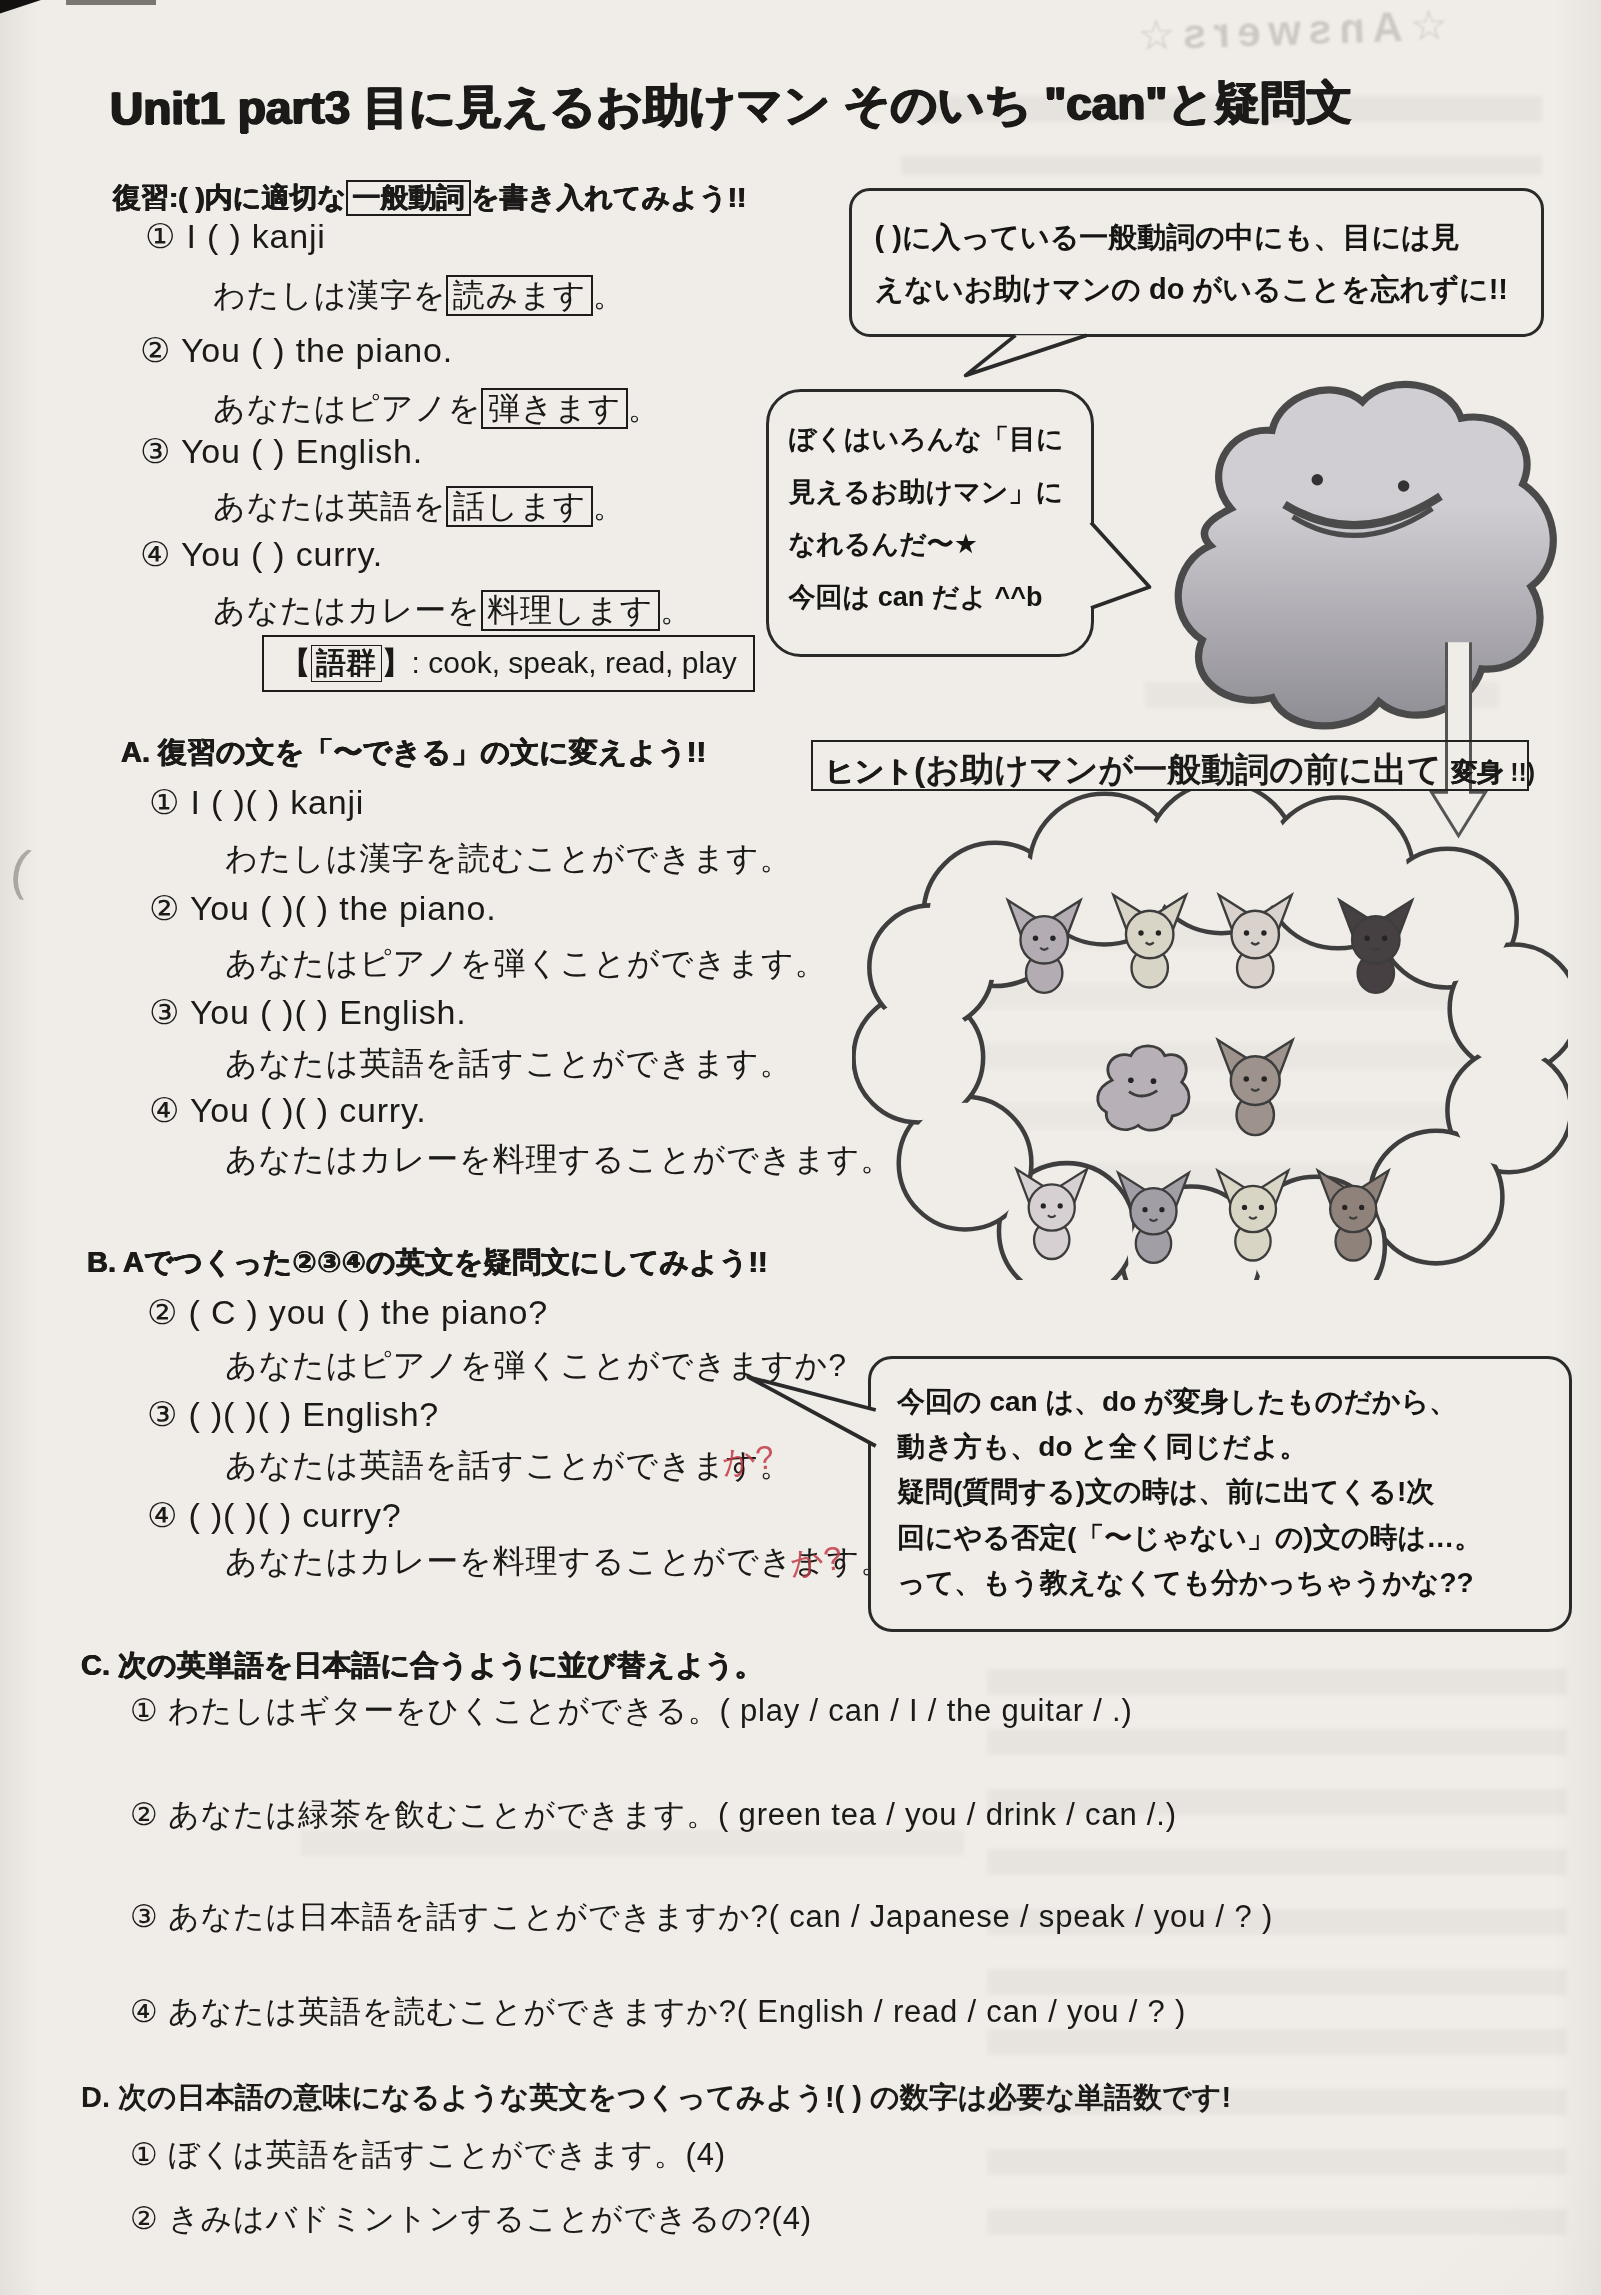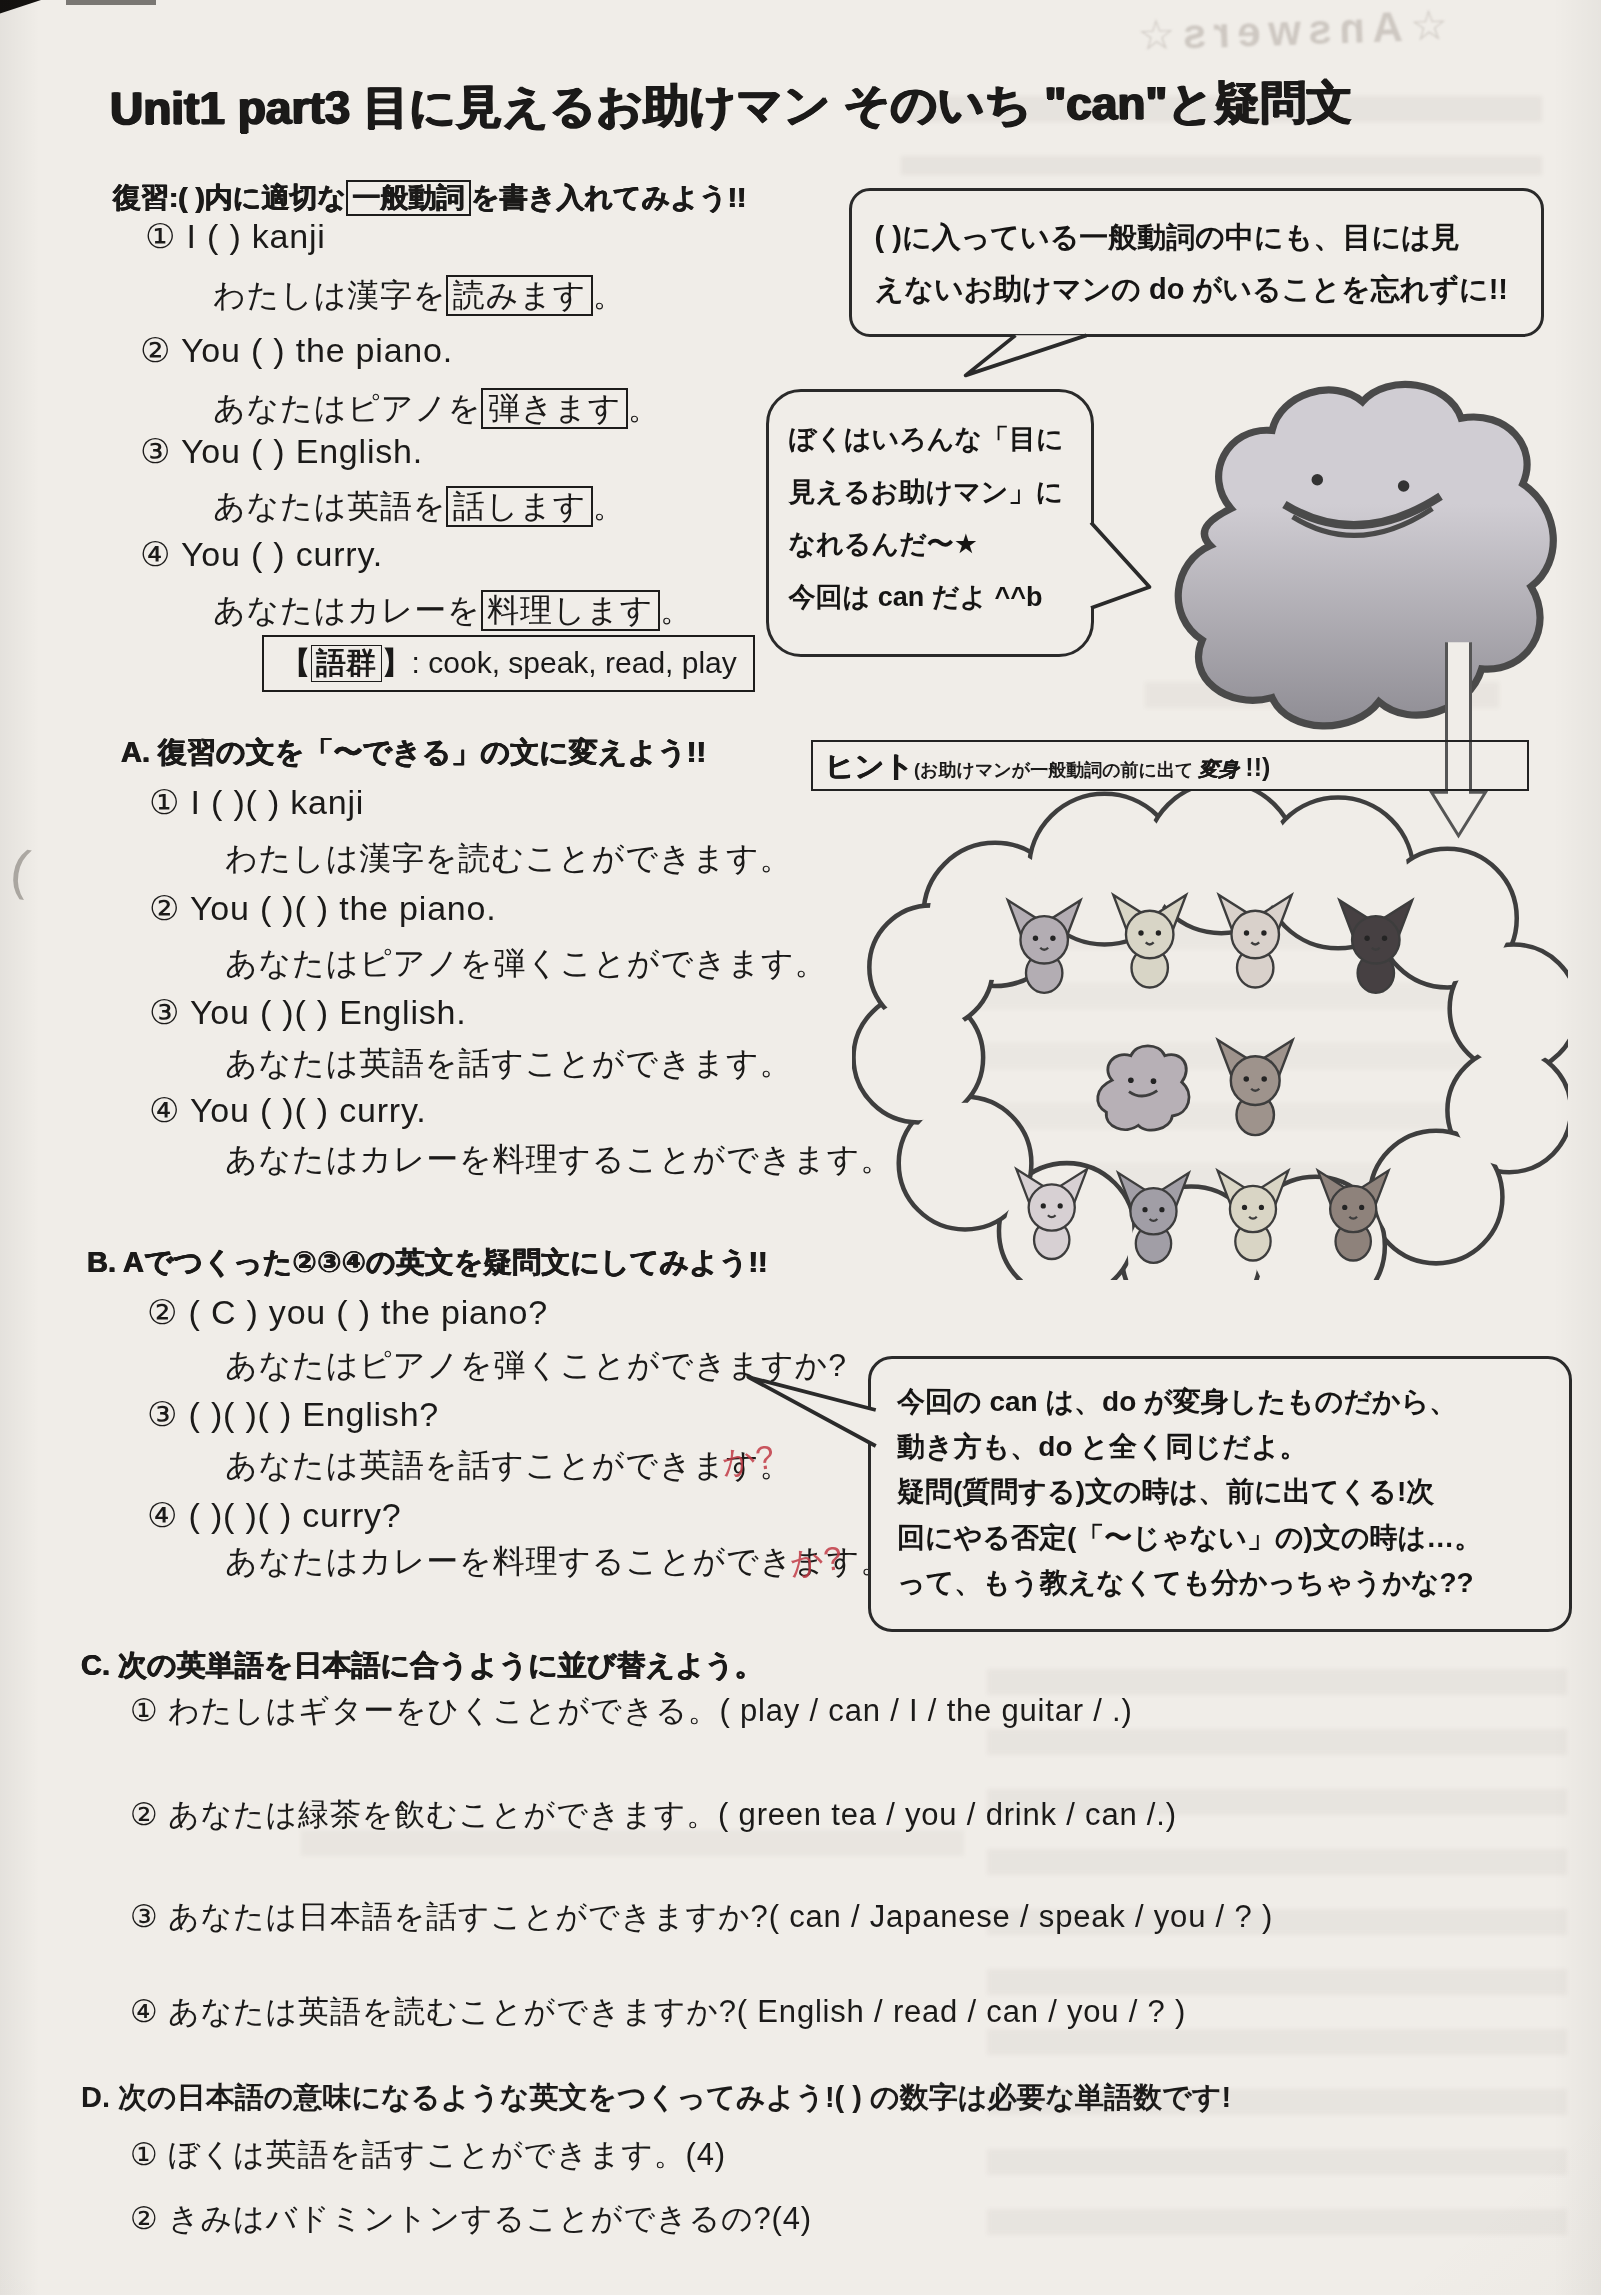--- a/index.html
+++ b/index.html
@@ -107,21 +107,21 @@
     <circle cx="120" cy="63" r="2.8" fill="#333"></circle>
     <path d="M62,72 Q98,94 138,68" fill="none" stroke="#4a4a4a" stroke-width="4"></path>
     <path d="M66,78 Q98,98 134,74" fill="none" stroke="#4a4a4a" stroke-width="2.5"></path>
   </svg>
 
   <svg class="abs" style="left:1427px;top:642px;z-index:1;" width="63" height="200" viewBox="0 0 84 266">
     <path d="M26,0 L26,200 L6,200 L42,258 L78,200 L58,200 L58,0" fill="#f0ede8" stroke="#555" stroke-width="4"></path>
   </svg>
 
   <div class="abs nowrap" style="left:811px;top:740px;width:702px;height:38px;border:2.3px solid #222;padding:4.5px 0 4.5px 12px;z-index:2;">
-    <span class="marker-sm" style="font-size:29px;">ヒント</span><span style="font-size:18px;font-weight:700;">(お助けマンが一般動詞の前に出て </span><span class="marker-sm" style="font-size:20px;font-style:italic;">変身</span><span style="font-size:25px;font-weight:700;"> !!)</span>
+    <span class="marker-sm" style="font-size:29px;">ヒント</span><span style="font-size:34px;font-weight:700;">(お助けマンが一般動詞の前に出て </span><span class="marker-sm" style="font-size:26px;">変身</span><span style="font-size:25px;font-weight:700;"> !!)</span>
   </div>
 
   <div class="abs nowrap marker-sm" style="left:121px;top:733px;font-size:29px;">A. 復習の文を「〜できる」の文に変えよう!!</div>
   <div class="abs nowrap en" style="left:149px;top:782px;">① I (            )(            ) kanji</div>
   <div class="abs nowrap jp" style="left:225px;top:837px;">わたしは漢字を読むことができます。</div>
   <div class="abs nowrap en" style="left:149px;top:888px;">② You (          )(              ) the piano.</div>
   <div class="abs nowrap jp" style="left:225px;top:942px;">あなたはピアノを弾くことができます。</div>
   <div class="abs nowrap en" style="left:149px;top:992px;">③ You (          )(              ) English.</div>
   <div class="abs nowrap jp" style="left:225px;top:1042px;">あなたは英語を話すことができます。</div>
   <div class="abs nowrap en" style="left:149px;top:1090px;">④ You (          )(              ) curry.</div>

